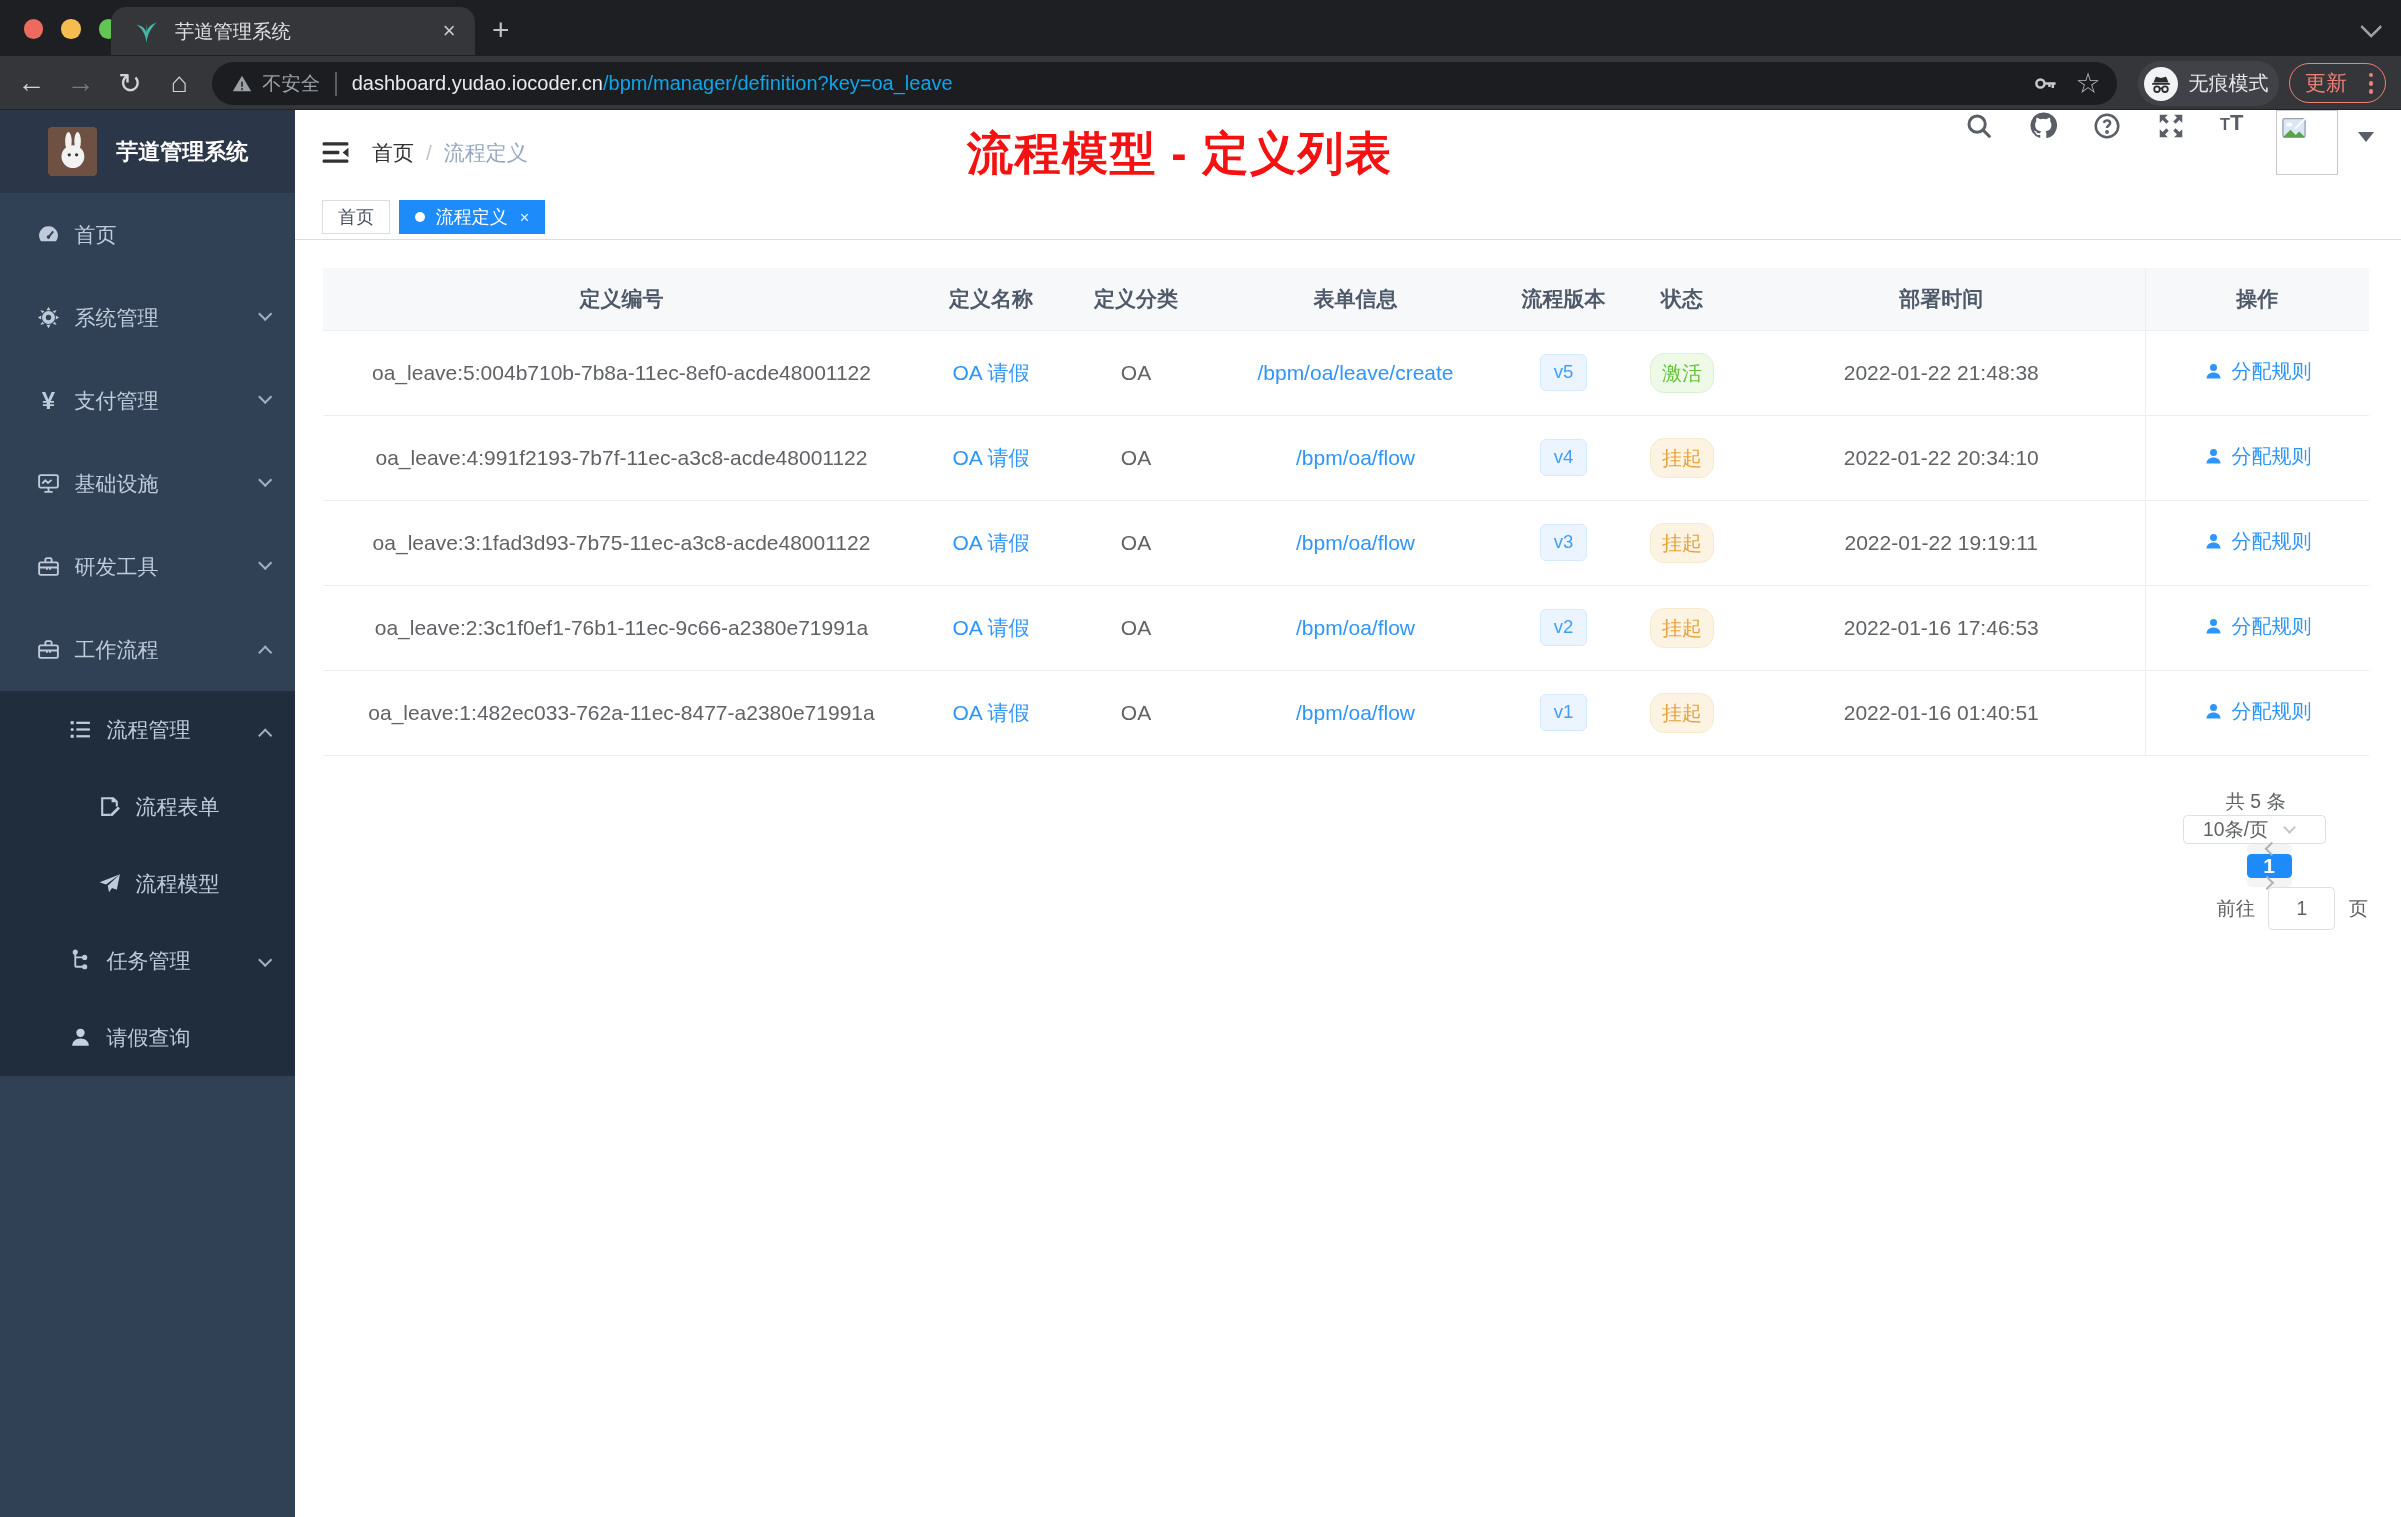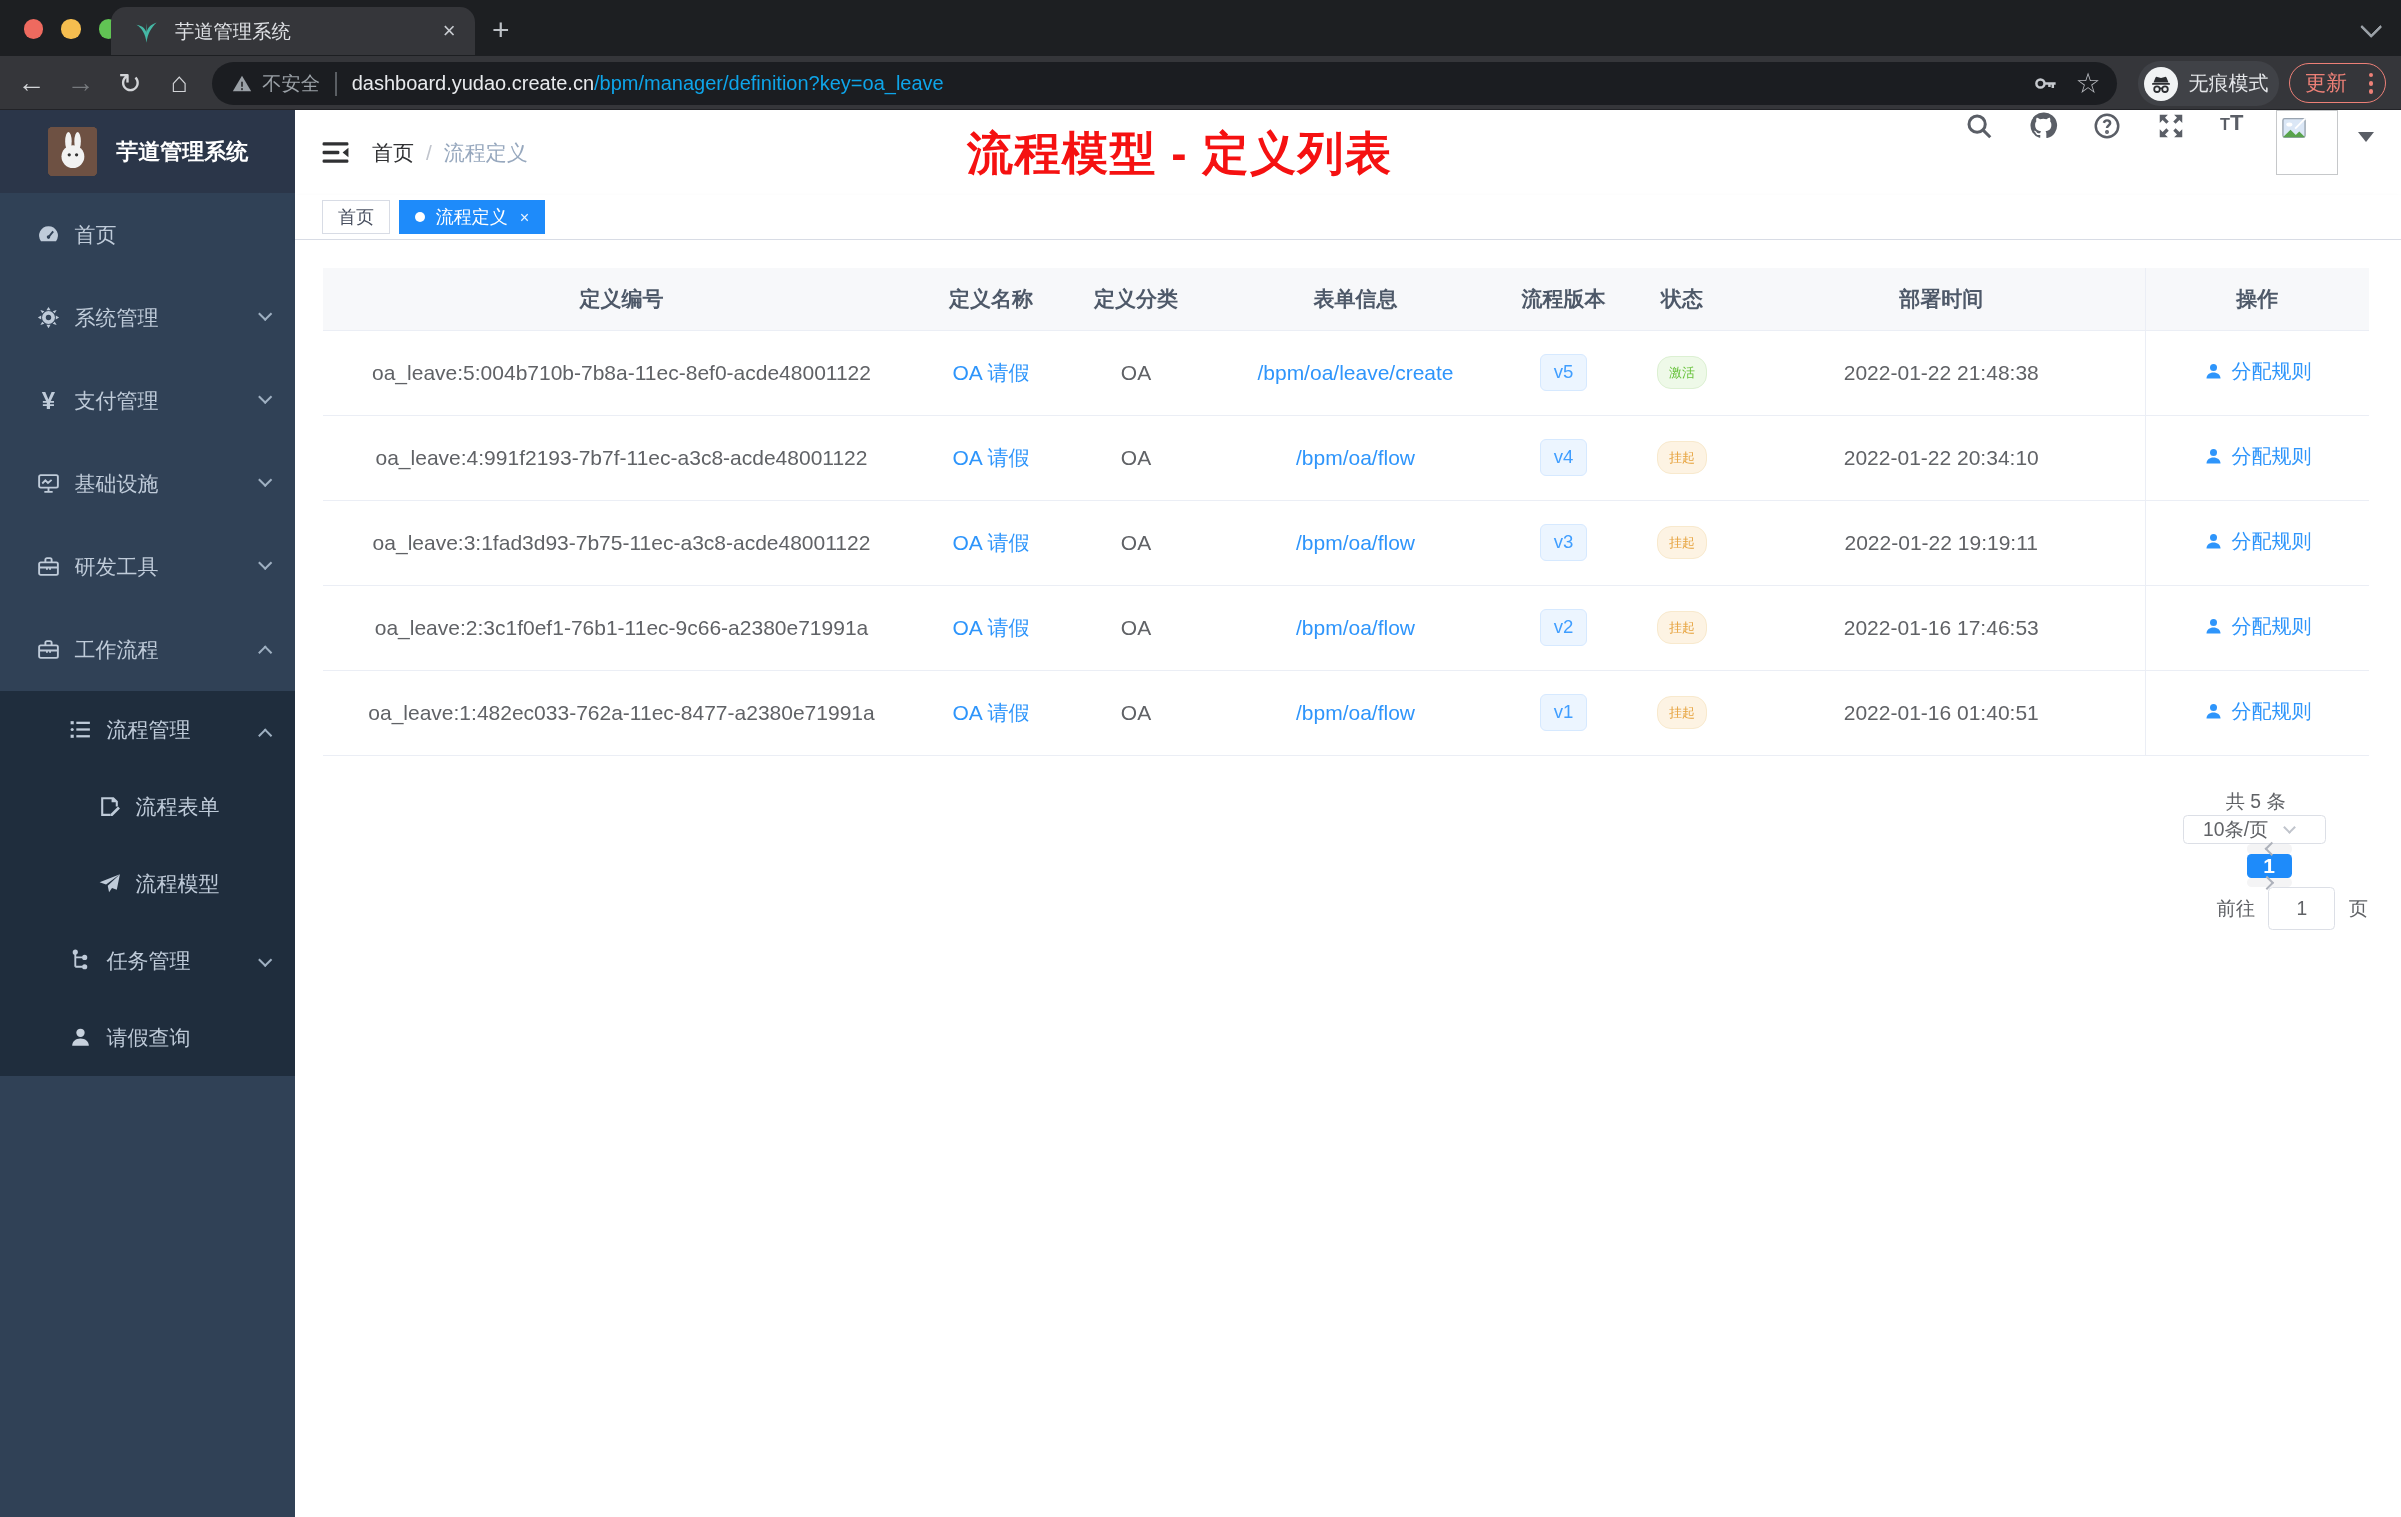--- a/index.html
+++ b/index.html
@@ -101,21 +101,21 @@
   .grid th { height:62px; background:#f7f8fa; color:#4e5969; font-size:21px; font-weight:bold;
     text-align:center; white-space:nowrap; }
   .grid td { height:85px; text-align:center; font-size:21px; color:#606266; border-top:0.7px solid #ebeef5;
     white-space:nowrap; overflow:hidden; }
   .grid tr:last-child td { border-bottom:0.7px solid #ebeef5; }
   .grid .opcol { border-left:0.7px solid #ebeef5; }
   .idtext { color:#515a6e; }
   a.lnk { color:#2e95fb; text-decoration:none; cursor:pointer; }
   .vbadge { display:inline-block; background:#ecf5ff; border:0.7px solid #d6e9ff; color:#409eff;
     border-radius:6px; font-size:18.6px; padding:8.2px 12.6px; line-height:1; }
-  .sbadge { display:inline-block; border-radius:14px; font-size:13px; padding:9px 11px; line-height:1; }
+  .sbadge { display:inline-block; border-radius:14px; font-size:20px; padding:9px 11px; line-height:1; }
   .sbadge.green { background:#eef9e8; border:0.7px solid #dcf0d2; color:#67c23a; }
   .sbadge.yellow { background:#fdf3e3; border:0.7px solid #f8e9cd; color:#e6a23c; }
   .oplink { color:#2e95fb; font-size:20px; display:inline-flex; align-items:center; gap:7.4px; cursor:pointer; }
   .oplink svg { width:21px; height:21px; }
 
   
   .pager { position:absolute; right:33px; top:548px; display:flex; align-items:center; height:43px;flex-direction:column; }
   .pager .total { font-size:19.3px; color:#606266; margin-right:27px; white-space:nowrap; }
   .psel { width:143px; height:43px; border:0.7px solid #dcdfe6; border-radius:4.5px; background:#fff;
     display:flex; align-items:center; padding-left:19.3px; position:relative; margin-right:30px; cursor:pointer; }
@@ -163,21 +163,21 @@
     <span>⌂</span>
   </div>
   <div class="urlpill">
     <svg class="warn" viewBox="0 0 24 24">
       <path d="M12 3 22 20H2Z" fill="#9aa0a6"></path>
       <rect x="11" y="9.5" width="2" height="5.5" fill="#35363a"></rect>
       <rect x="11" y="16.5" width="2" height="2.2" fill="#35363a"></rect>
     </svg>
     <span class="nsec">不安全</span>
     <span class="div"></span>
-    <span class="url"><span class="dom">dashboard.yudao.create.cn</span><span class="path">/bpm/manager/definition?key=oa_leave</span></span>
+    <span class="url"><span class="dom">dashboard.yudao.iocoder.cn</span><span class="path">/bpm/manager/definition?key=oa_leave</span></span>
     <svg class="keyic" viewBox="0 0 24 24" fill="none" stroke="#c6c9ce" stroke-width="2.2">
       <circle cx="7.5" cy="12" r="3.6"></circle>
         <path d="M11 12h10M18.5 12v4M15.5 12v3"></path>
     </svg>
     <span class="star">☆</span>
   </div>
   <div class="incog">
     <div class="cir">
       <svg viewBox="0 0 24 24" fill="#2b2d31">
         <path d="M4.5 10.5h15l-1.8-4.6c-.3-.8-1.1-1.2-1.9-1L12 6 8.2 4.9c-.8-.2-1.6.2-1.9 1Z"></path>

